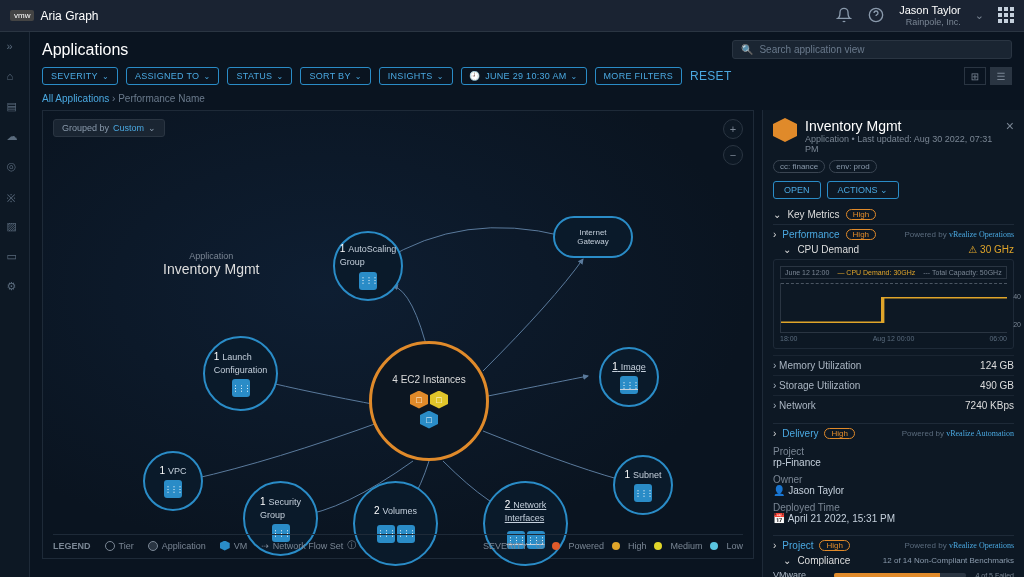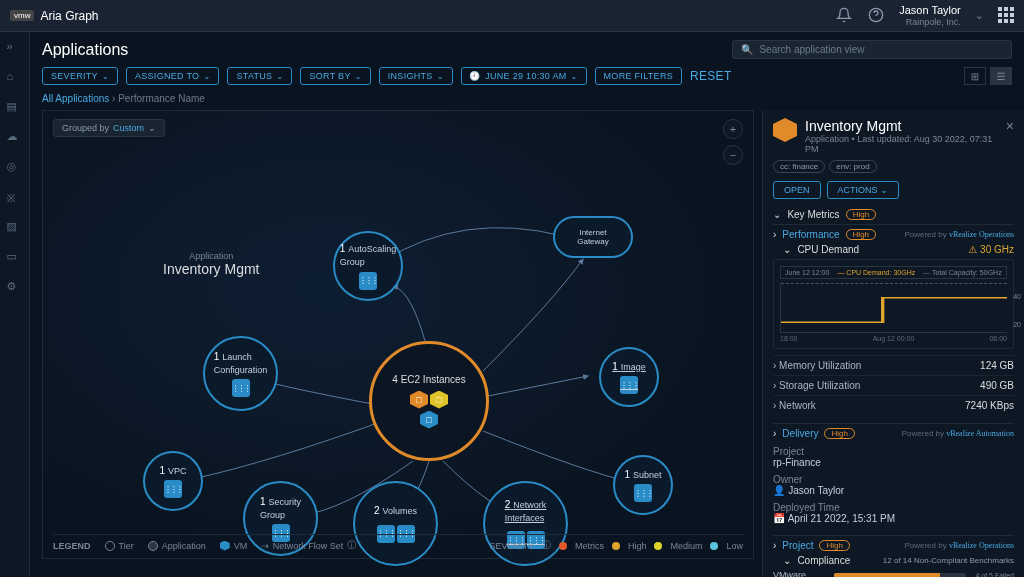--- a/index.html
+++ b/index.html
@@ -296,21 +296,21 @@
           </span>
         <span class="legend-item">
             <span>⇢</span>
             <span>Network Flow Set</span> 
             <span>ⓘ</span>
           </span>
         <span class="sev">
           <span>SEVERITY</span> 
             <span>ⓘ</span>
           <span class="dot crit"></span>
-            <span>Metrics</span>
+            <span>Powered</span>
           <span class="dot high"></span>
             <span>High</span>
           <span class="dot med"></span>
             <span>Medium</span>
           <span class="dot low"></span>
             <span>Low</span>
         </span>
       </div>
     </div>
 

